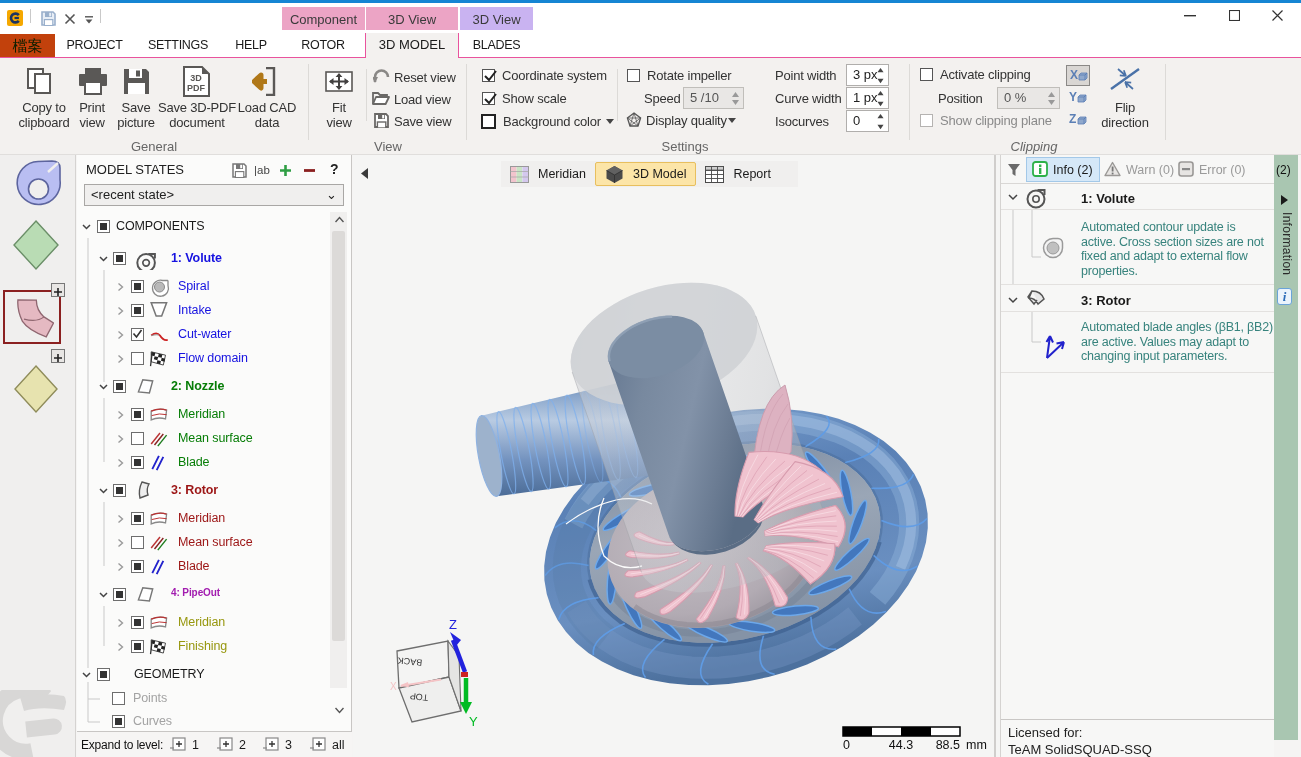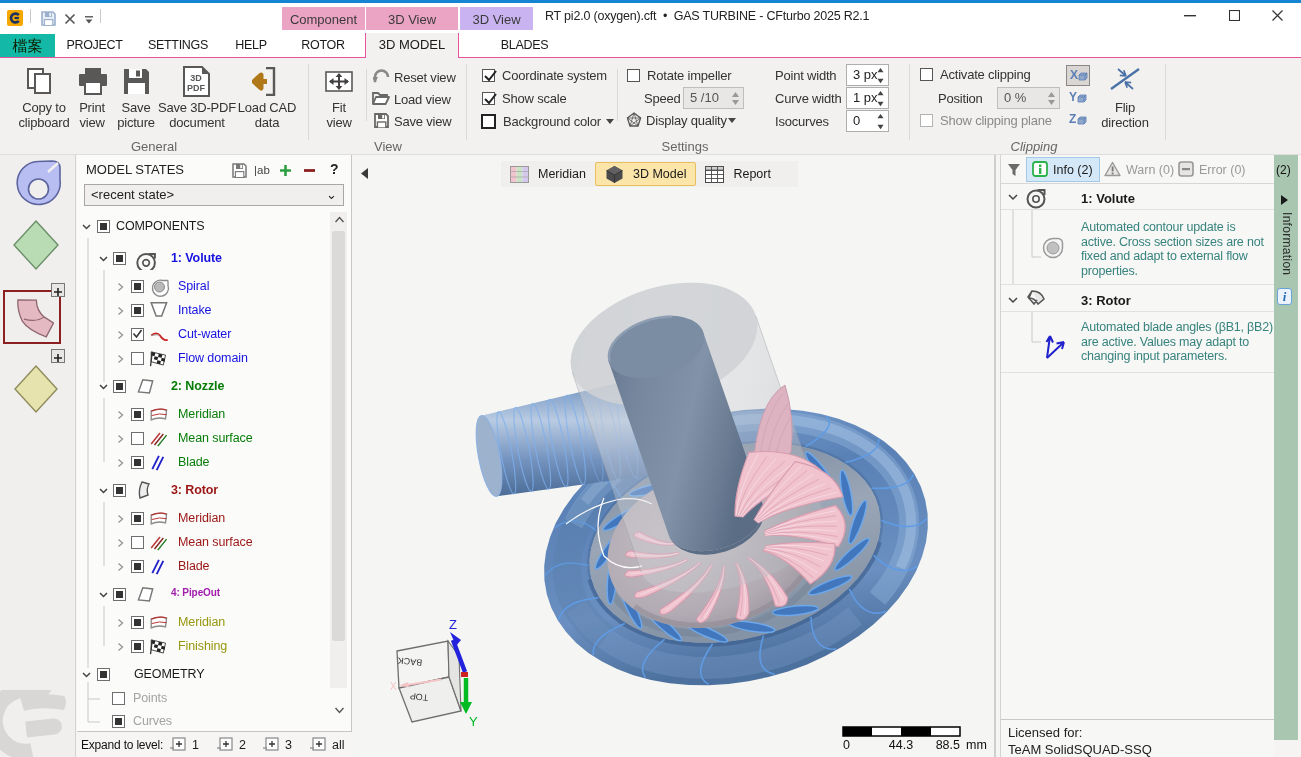--- a/index.html
+++ b/index.html
@@ -14,21 +14,21 @@
 .qsep { top:9px; width:1px; height:14px; background:#c9c9c9; }
 #ttext { left:545px; top:9px; font-size:12.5px; letter-spacing:-0.2px; color:#222; }
 
 
 .dtab { top:7px; height:26px; font-size:13px; color:#3a3a3a; text-align:center; line-height:26px; }
 .pink { background:#eca4c5; }
 .lav { background:#c9b3f1; }
 
 
 #menurow { left:0; top:30px; width:1301px; height:27px; background:#fff; }
-#filebtn { left:0; top:34px; width:55px; height:23px; background:#14b8a6; color:#0d2000; font-size:15px; text-align:center; line-height:23px; }
+#filebtn { left:0; top:34px; width:55px; height:23px; background:#c2410c; color:#0d2000; font-size:15px; text-align:center; line-height:23px; }
 .mitem { top:34px; height:23px; font-size:12.5px; letter-spacing:-0.3px; color:#1a1a1a; line-height:22px; text-align:center; }
 #pinkline { left:0; top:57px; width:1301px; height:1px; background:#e9539d; }
 #mtab { left:365px; top:33px; width:94px; height:25px; background:#f3f1ef; border-left:1px solid #e9539d; border-right:1px solid #e9539d; font-size:13px; color:#1a1a1a; text-align:center; line-height:24px; z-index:3; }
 
 
 #ribbon { left:0; top:58px; width:1301px; height:97px; background:#f3f1ef; border-bottom:1px solid #e0dedc; }
 .glabel { top:139px; font-size:13px; color:#666; text-align:center; }
 .vsep { top:8px; width:1px; height:76px; background:#dcdad7; }
 .vsep2 { top:12px; width:1px; height:52px; background:#dcdad7; }
 .cbrow { font-size:13px; color:#333; display:flex; align-items:center; gap:7px; height:23px; }
@@ -73,40 +73,39 @@
 <div id="app">
 
   <div class="abs" id="titlebar"></div>
   <div class="abs" id="topstrip"></div>
   <div class="abs" id="logo"></div>
   <div class="abs qsep" style="left:30px"></div>
   <div class="abs qsep" style="left:100px"></div>
   <div class="abs dtab pink" style="left:282px; width:83px;">Component</div>
   <div class="abs dtab pink" style="left:366px; width:92px;">3D View</div>
   <div class="abs dtab lav" style="left:460px; width:73px;">3D View</div>
-  <div class="abs" id="ttext">RT pi2.0 (oxygen).cft &nbsp;•&nbsp; GAS TURBINE - CFturbo 2025 R2.1</div>
   <svg class="abs" style="left:1184px; top:15px;" width="12" height="2">
       <rect width="12" height="1.4" fill="#333"></rect>
     </svg>
   <svg class="abs" style="left:1229px; top:10px;" width="11" height="11">
       <rect x="0.5" y="0.5" width="10" height="10" fill="none" stroke="#333" stroke-width="1.1"></rect>
     </svg>
   <svg class="abs" style="left:1272px; top:10px;" width="11" height="11">
       <path d="M0.5 0.5 L10.5 10.5 M10.5 0.5 L0.5 10.5" stroke="#333" stroke-width="1.2"></path>
     </svg>
 
   <div class="abs" id="menurow"></div>
   <div class="abs" id="mtab">3D MODEL</div>
   <div class="abs" id="pinkline"></div>
   <div class="abs" id="filebtn">檔案</div>
   <div class="abs mitem" style="left:61px; width:67px;">PROJECT</div>
   <div class="abs mitem" style="left:143px; width:70px;">SETTINGS</div>
   <div class="abs mitem" style="left:228px; width:46px;">HELP</div>
   <div class="abs mitem" style="left:282px; width:82px;">ROTOR</div>
-  <div class="abs mitem" style="left:488px; width:73px;">BLADES</div>
+  <div class="abs mitem" style="left:460px; width:73px;">BLADES</div>
 
   <div class="abs" id="ribbon"></div>
   <div class="abs glabel" style="left:99px; width:110px;">General</div>
   <div class="abs glabel" style="left:328px; width:120px;">View</div>
   <div class="abs glabel" style="left:630px; width:110px;">Settings</div>
   <div class="abs glabel" style="left:979px; width:110px;font-style:italic;">Clipping</div>
   <div class="abs vsep" style="left:308px; top:64px;"></div>
   <div class="abs vsep" style="left:466px; top:64px;"></div>
   <div class="abs vsep" style="left:909px; top:64px;"></div>
   <div class="abs vsep" style="left:1165px; top:64px;"></div>

